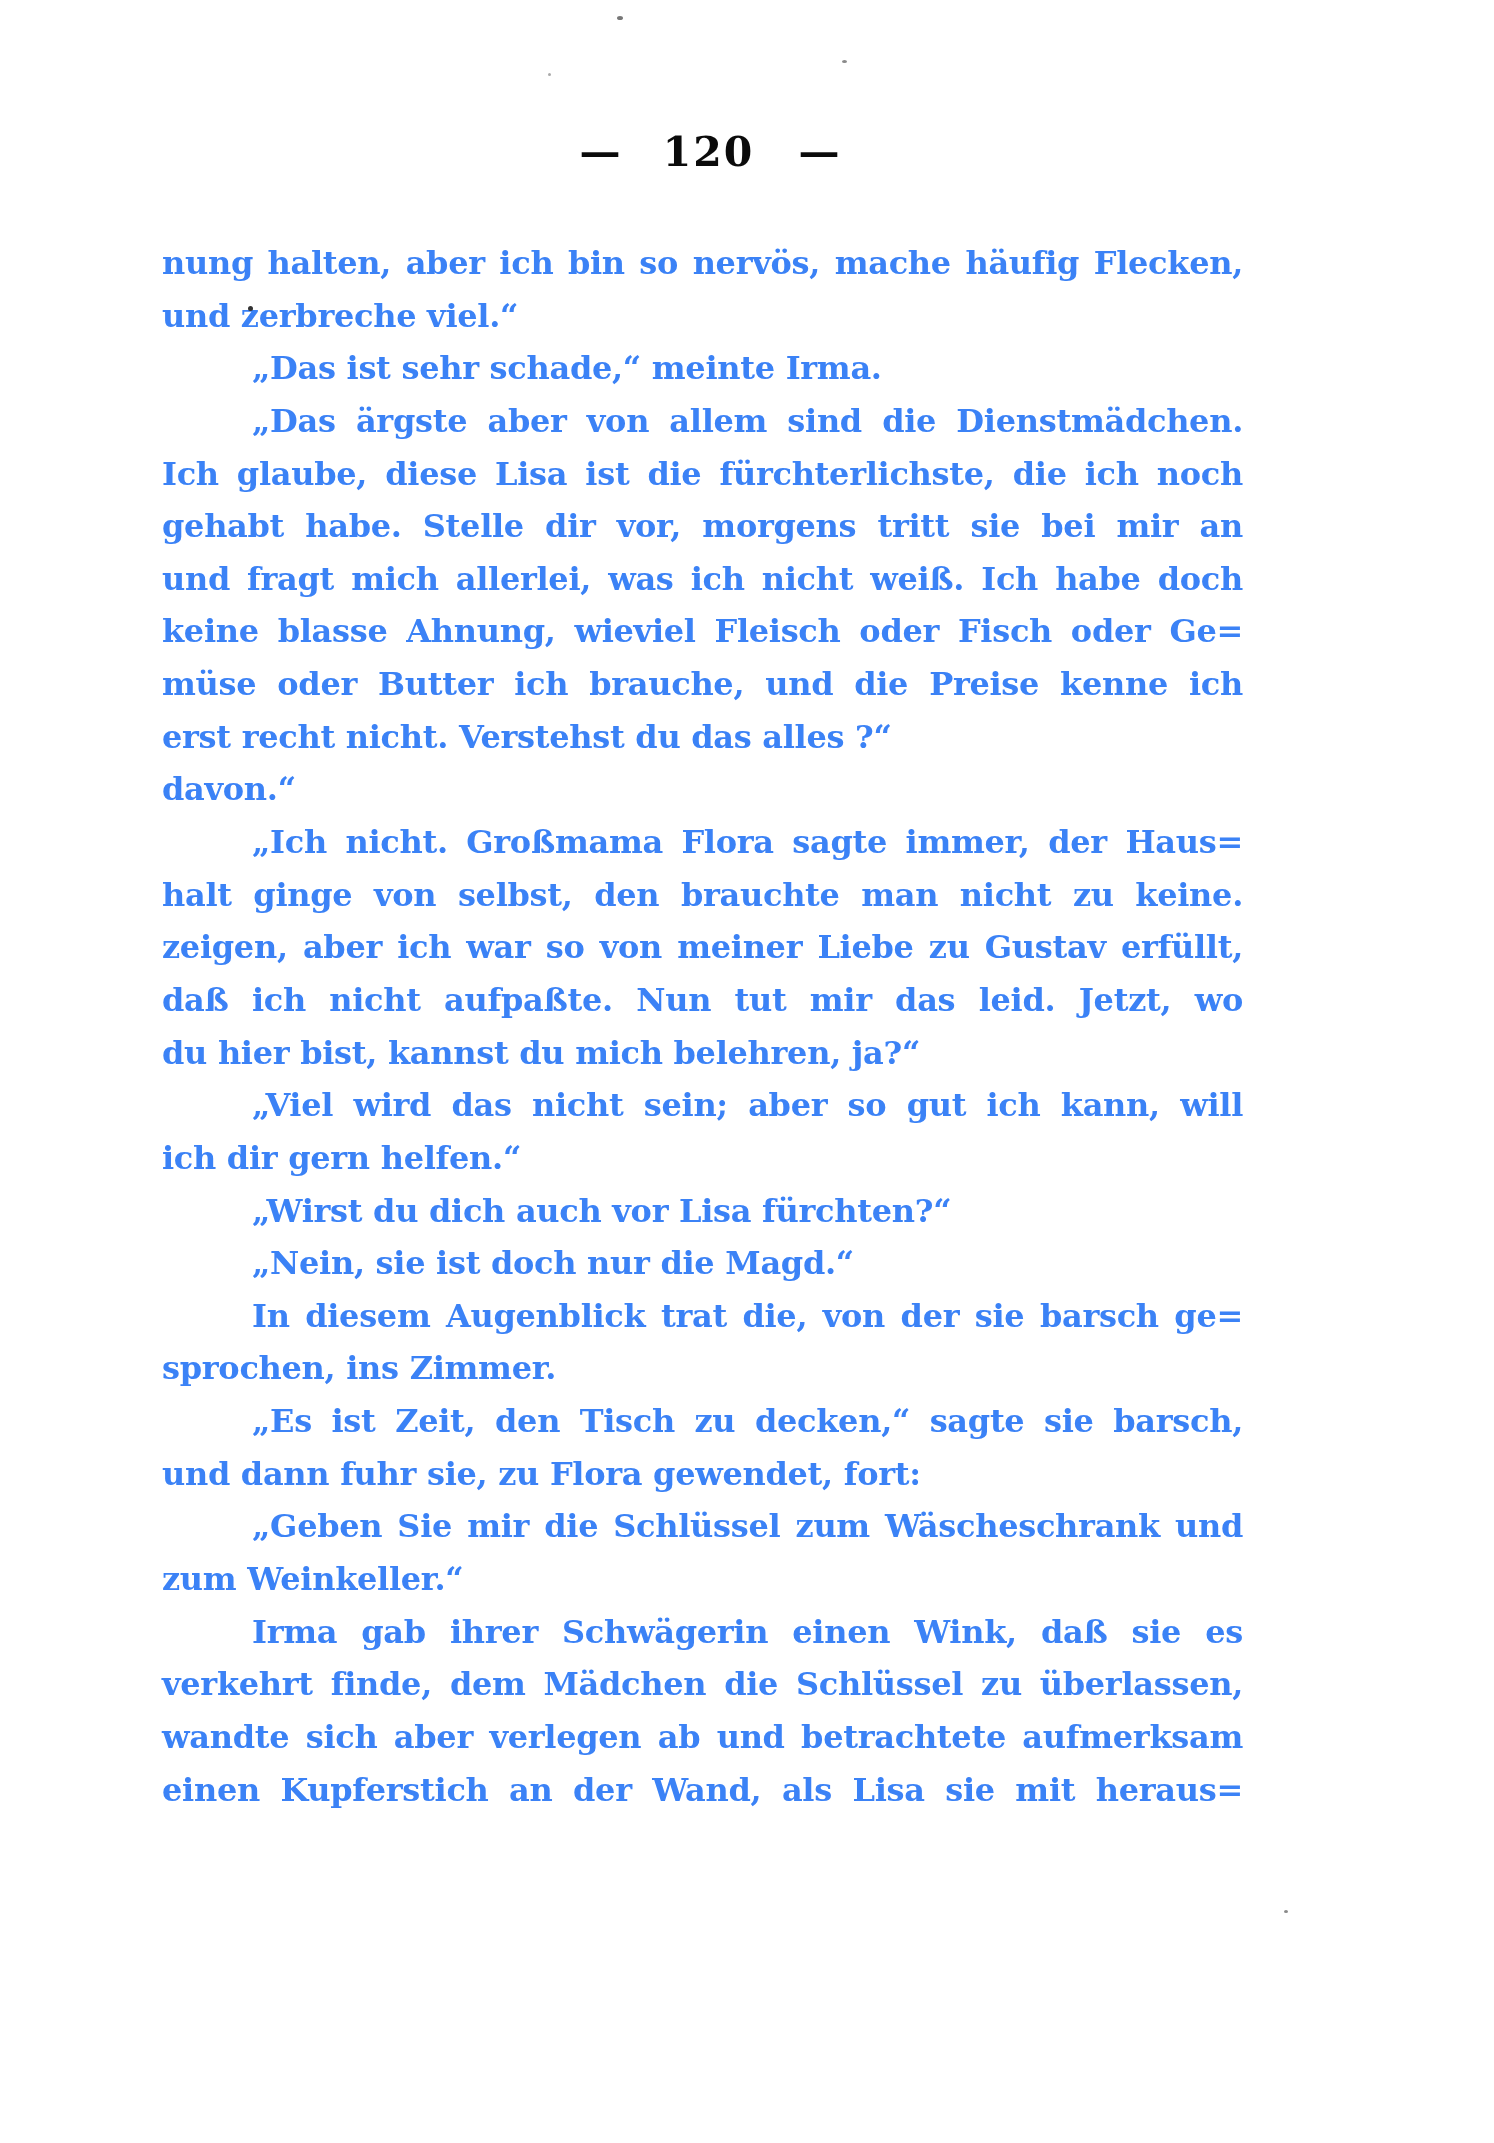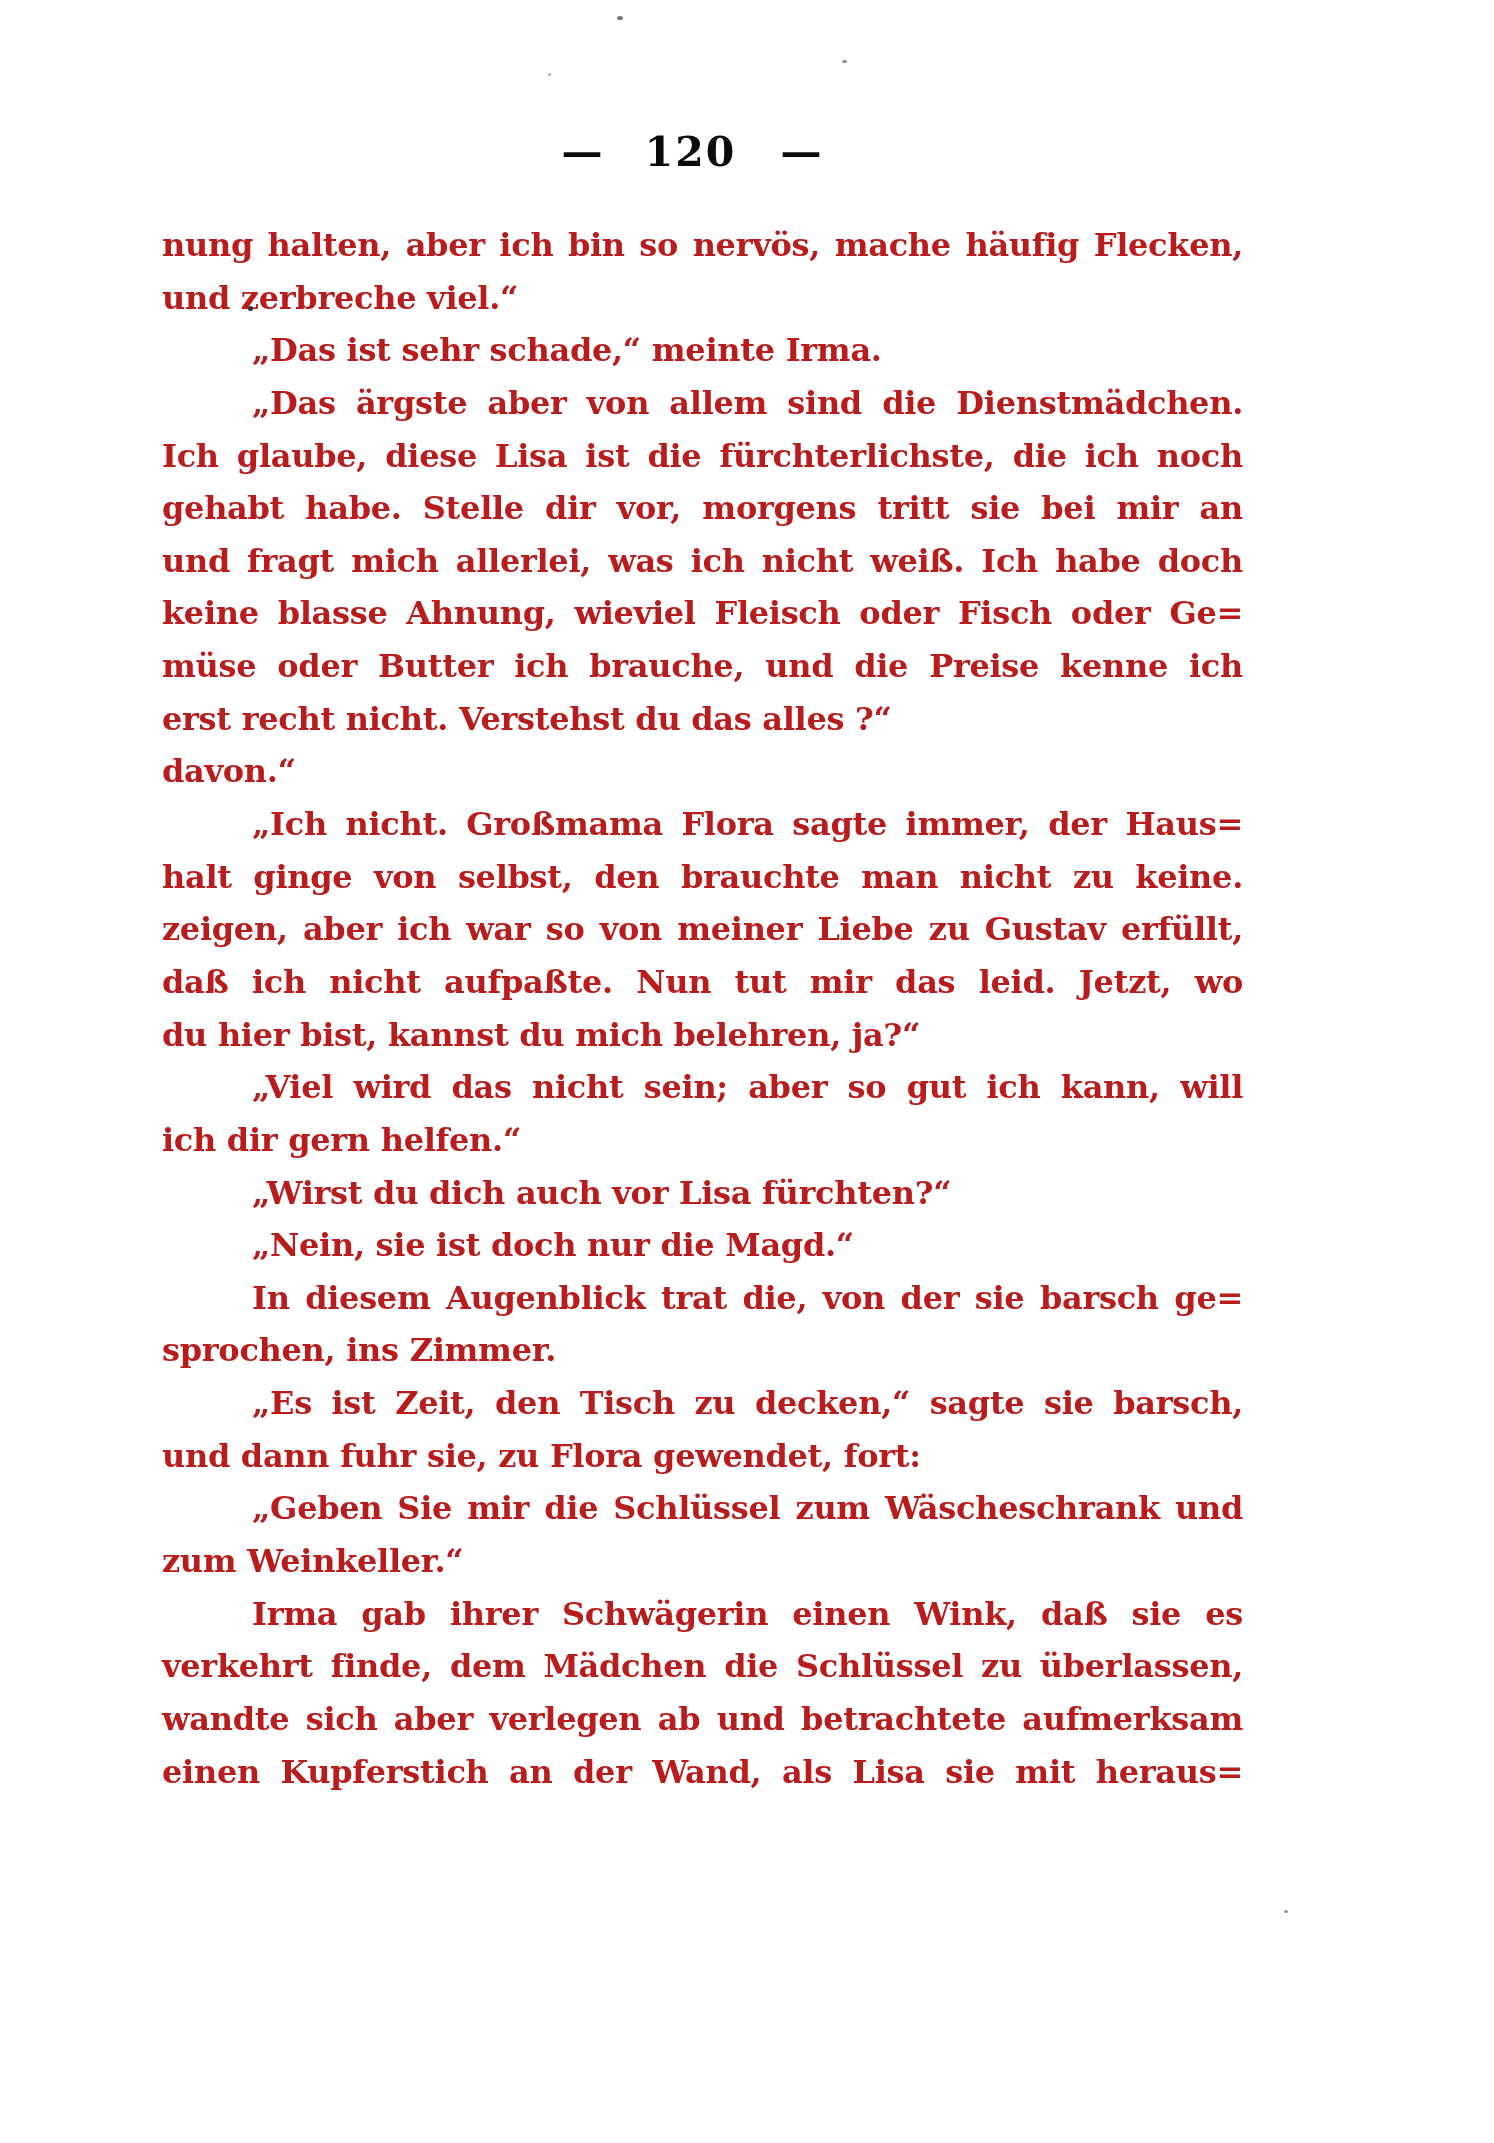--- a/index.html
+++ b/index.html
@@ -11,46 +11,46 @@
     position: relative;
     width: 1494px;
     height: 2143px;
     background: #ffffff;
     color: #0b0b0b;
     font-family: "DejaVu Serif", serif;
     overflow: hidden;
   }
   .running-head {
     position: absolute;
-    left: 150px;
+    left: 168px;
     top: 128px;
     width: 1081px;
     text-align: center;
     font-size: 41px;
     font-weight: bold;
     color: #0b0b0b;
     white-space: nowrap;
   }
   .running-head .dash {
     font-weight: bold;
     margin: 0 30px;
     letter-spacing: -2px;
   }
   .running-head .pagenum {
     letter-spacing: 2px;
   }
   .text-block {
     position: absolute;
     left: 162px;
-    top: 219px;
+    top: 237px;
     width: 1081px;
     font-size: 32px;
     font-weight: bold;
     letter-spacing: -0.3px;
-    color: #b91c1c;
+    color: #3b82f6;
   }
   .line {
     height: 52.65px;
     line-height: 52.65px;
     text-align: justify;
     text-align-last: justify;
   }
   .line.short {
     text-align: center;
     text-align-last: left;

